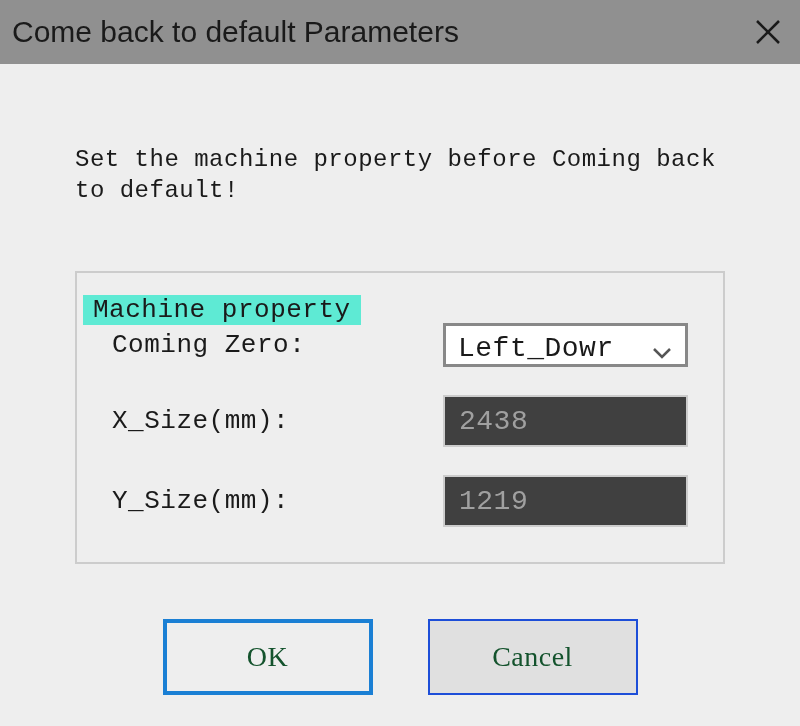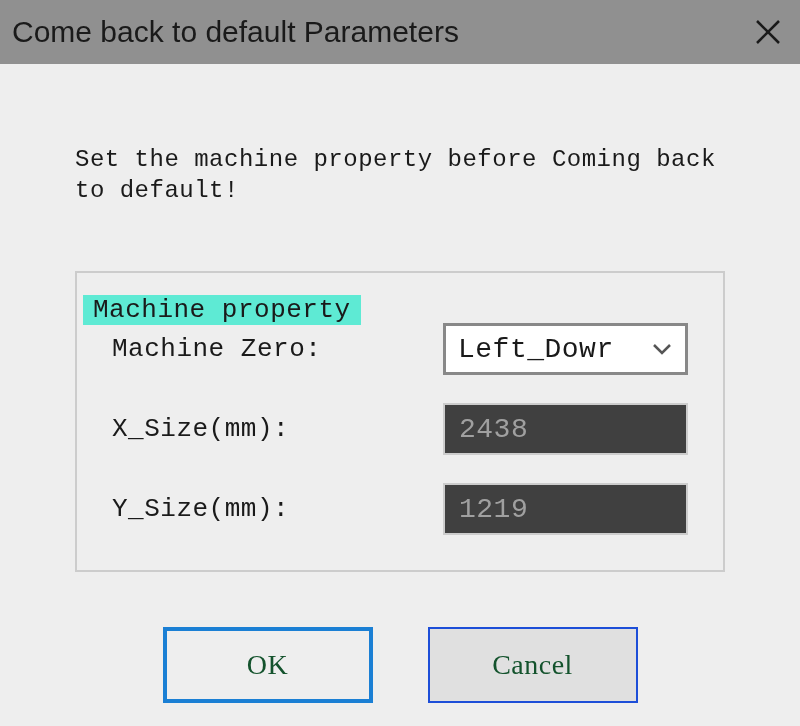--- a/index.html
+++ b/index.html
@@ -66,25 +66,25 @@
     }
     .row:last-child { margin-bottom: 0; }
     .row-label {
       font-family: "Courier New", monospace;
       font-size: 26px;
       color: #1a1a1a;
       letter-spacing: 0.5px;
     }
     .select-wrap {
       width: 245px;
-      height: 52px;
+      height: 44px;
       border: 3px solid #888;
       background: #fff;
       display: flex;
-      align-items: center;
+      align-items: flex-end;
       padding: 0 12px;
       justify-content: space-between;
     }
     .select-value {
       font-family: "Courier New", monospace;
       font-size: 28px;
       color: #1a1a1a;
       letter-spacing: 0.5px;
       white-space: nowrap;
       overflow: hidden;
@@ -148,21 +148,21 @@
   </div>
 </div>
 
 <div class="content">
   <div class="instruction">Set the machine property before Coming back to default!</div>
 
   <div class="groupbox">
     <div class="group-legend">Machine property</div>
 
     <div class="row">
-      <div class="row-label">Machine Zero:</div>
+      <div class="row-label">Coming Zero:</div>
       <div class="select-wrap">
         <div class="select-value">Left_Dowr</div>
         <div class="chevron">
           <svg viewBox="0 0 22 22">
             <polyline points="3,7 11,15 19,7" fill="none" stroke="#555" stroke-width="2.5"></polyline>
           </svg>
         </div>
       </div>
     </div>
 

